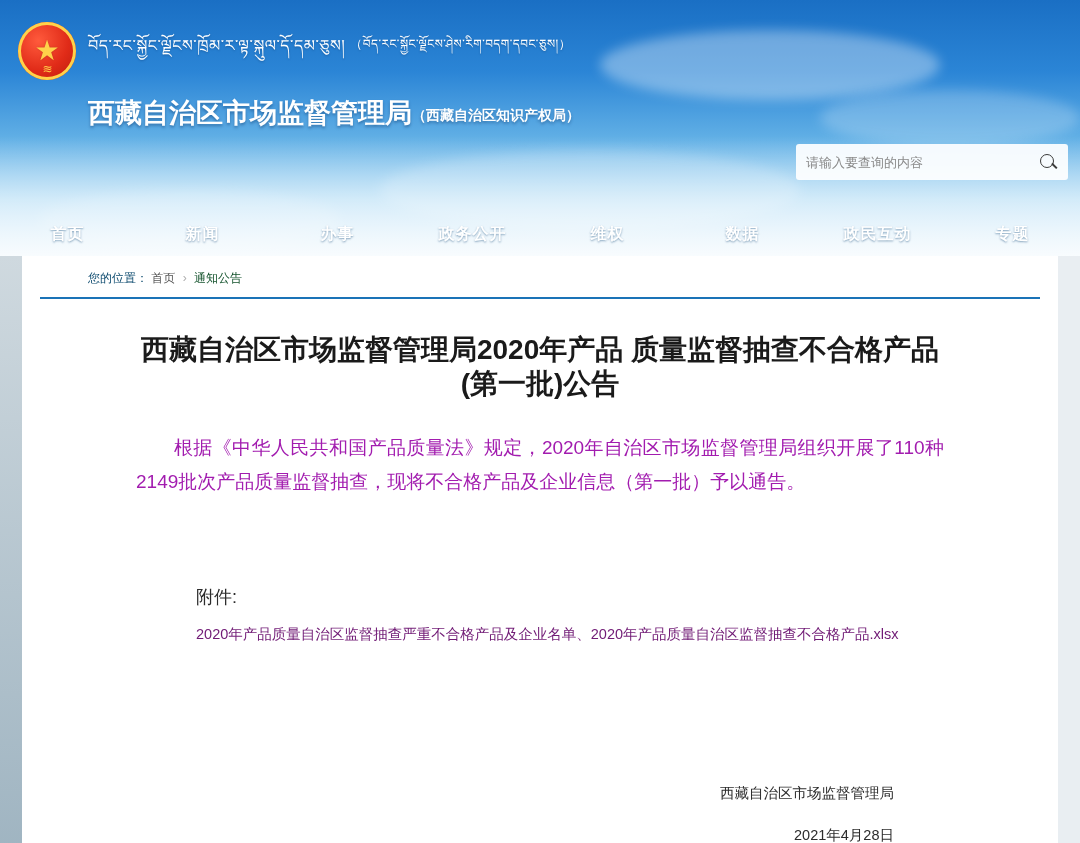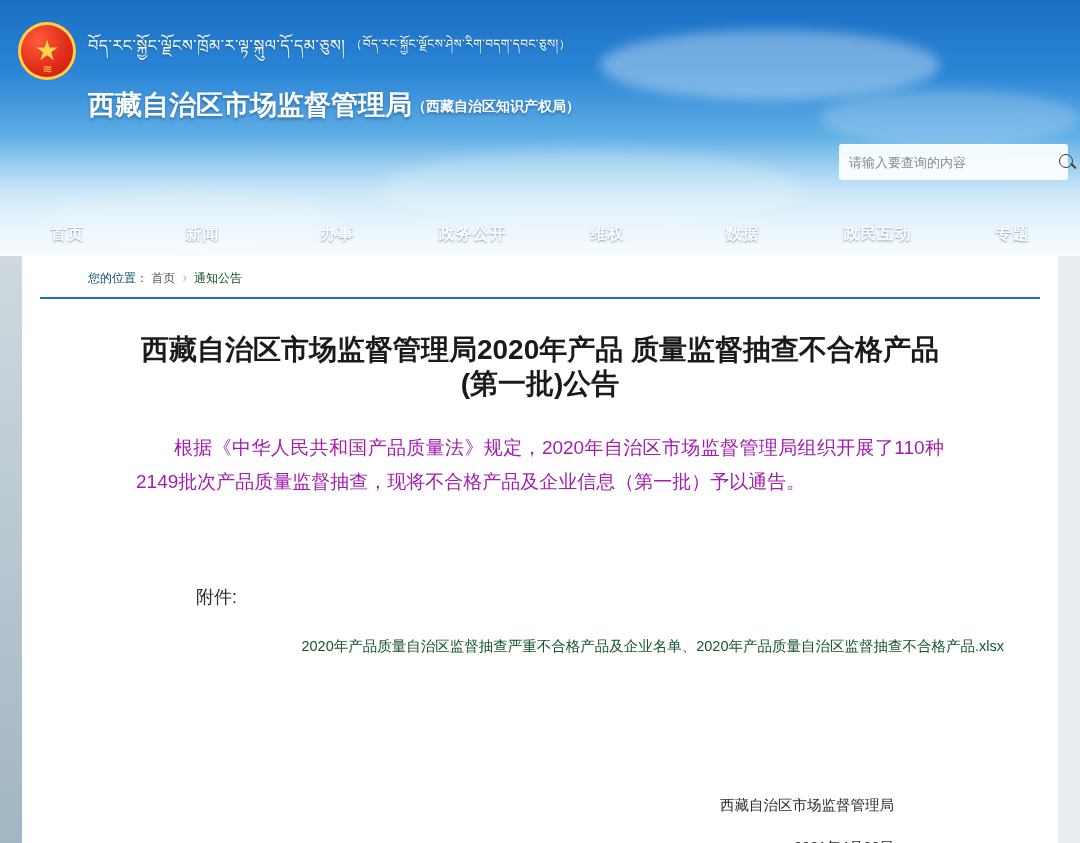--- a/index.html
+++ b/index.html
@@ -70,38 +70,39 @@
     letter-spacing: .5px;
     color: #ffffff;
     text-shadow: 0 1px 2px rgba(0,40,90,.35);
     white-space: nowrap;
   }
   .tb-line1 .paren {
     font-size: 12px;
     vertical-align: middle;
   }
   .tb-line2 {
-    margin-top: 14px;
+    margin-top: 22px;
     font-size: 27px;
     font-weight: bold;
     color: #ffffff;
     text-shadow: 0 2px 3px rgba(0,40,90,.4);
     white-space: nowrap;
+    font-family: Liberation Serif, serif;
   }
   .tb-line2 .sub {
     font-size: 14px;
     font-weight: bold;
     vertical-align: middle;
   }
 
   
   .search-box {
     position: absolute;
     right: 12px; top: 144px;
-    width: 229px; height: 36px;
+    width: 272px; height: 36px;
     background: rgba(255,255,255,.92);
     border-radius: 3px;
     display: flex;
     align-items: center;
     padding: 0 10px;
     gap: 32px;
   }
   .search-box input {
     flex: 1;
     border: none;
@@ -213,25 +214,24 @@
     padding: 0 60px 0 60px;
   }
   .doc-body p { text-indent: 2em; }
   .attach-label {
     margin-top: 86px;
     font-size: 18px;
     color: #2c2c2c;
     padding-left: 120px;
   }
   .attach-list {
-    margin-top: 28px;
+    margin-top: 16px;
     font-size: 14.5px;
-    color: #14532d;
+    color: #701a75;
     padding-left: 120px;
-    text-align: right;
   }
   .signature {
     margin-top: 128px;
     text-align: right;
     padding-right: 110px;
     font-size: 14.5px;
     color: #2c2c2c;
     line-height: 42px;
   }
 </style>

